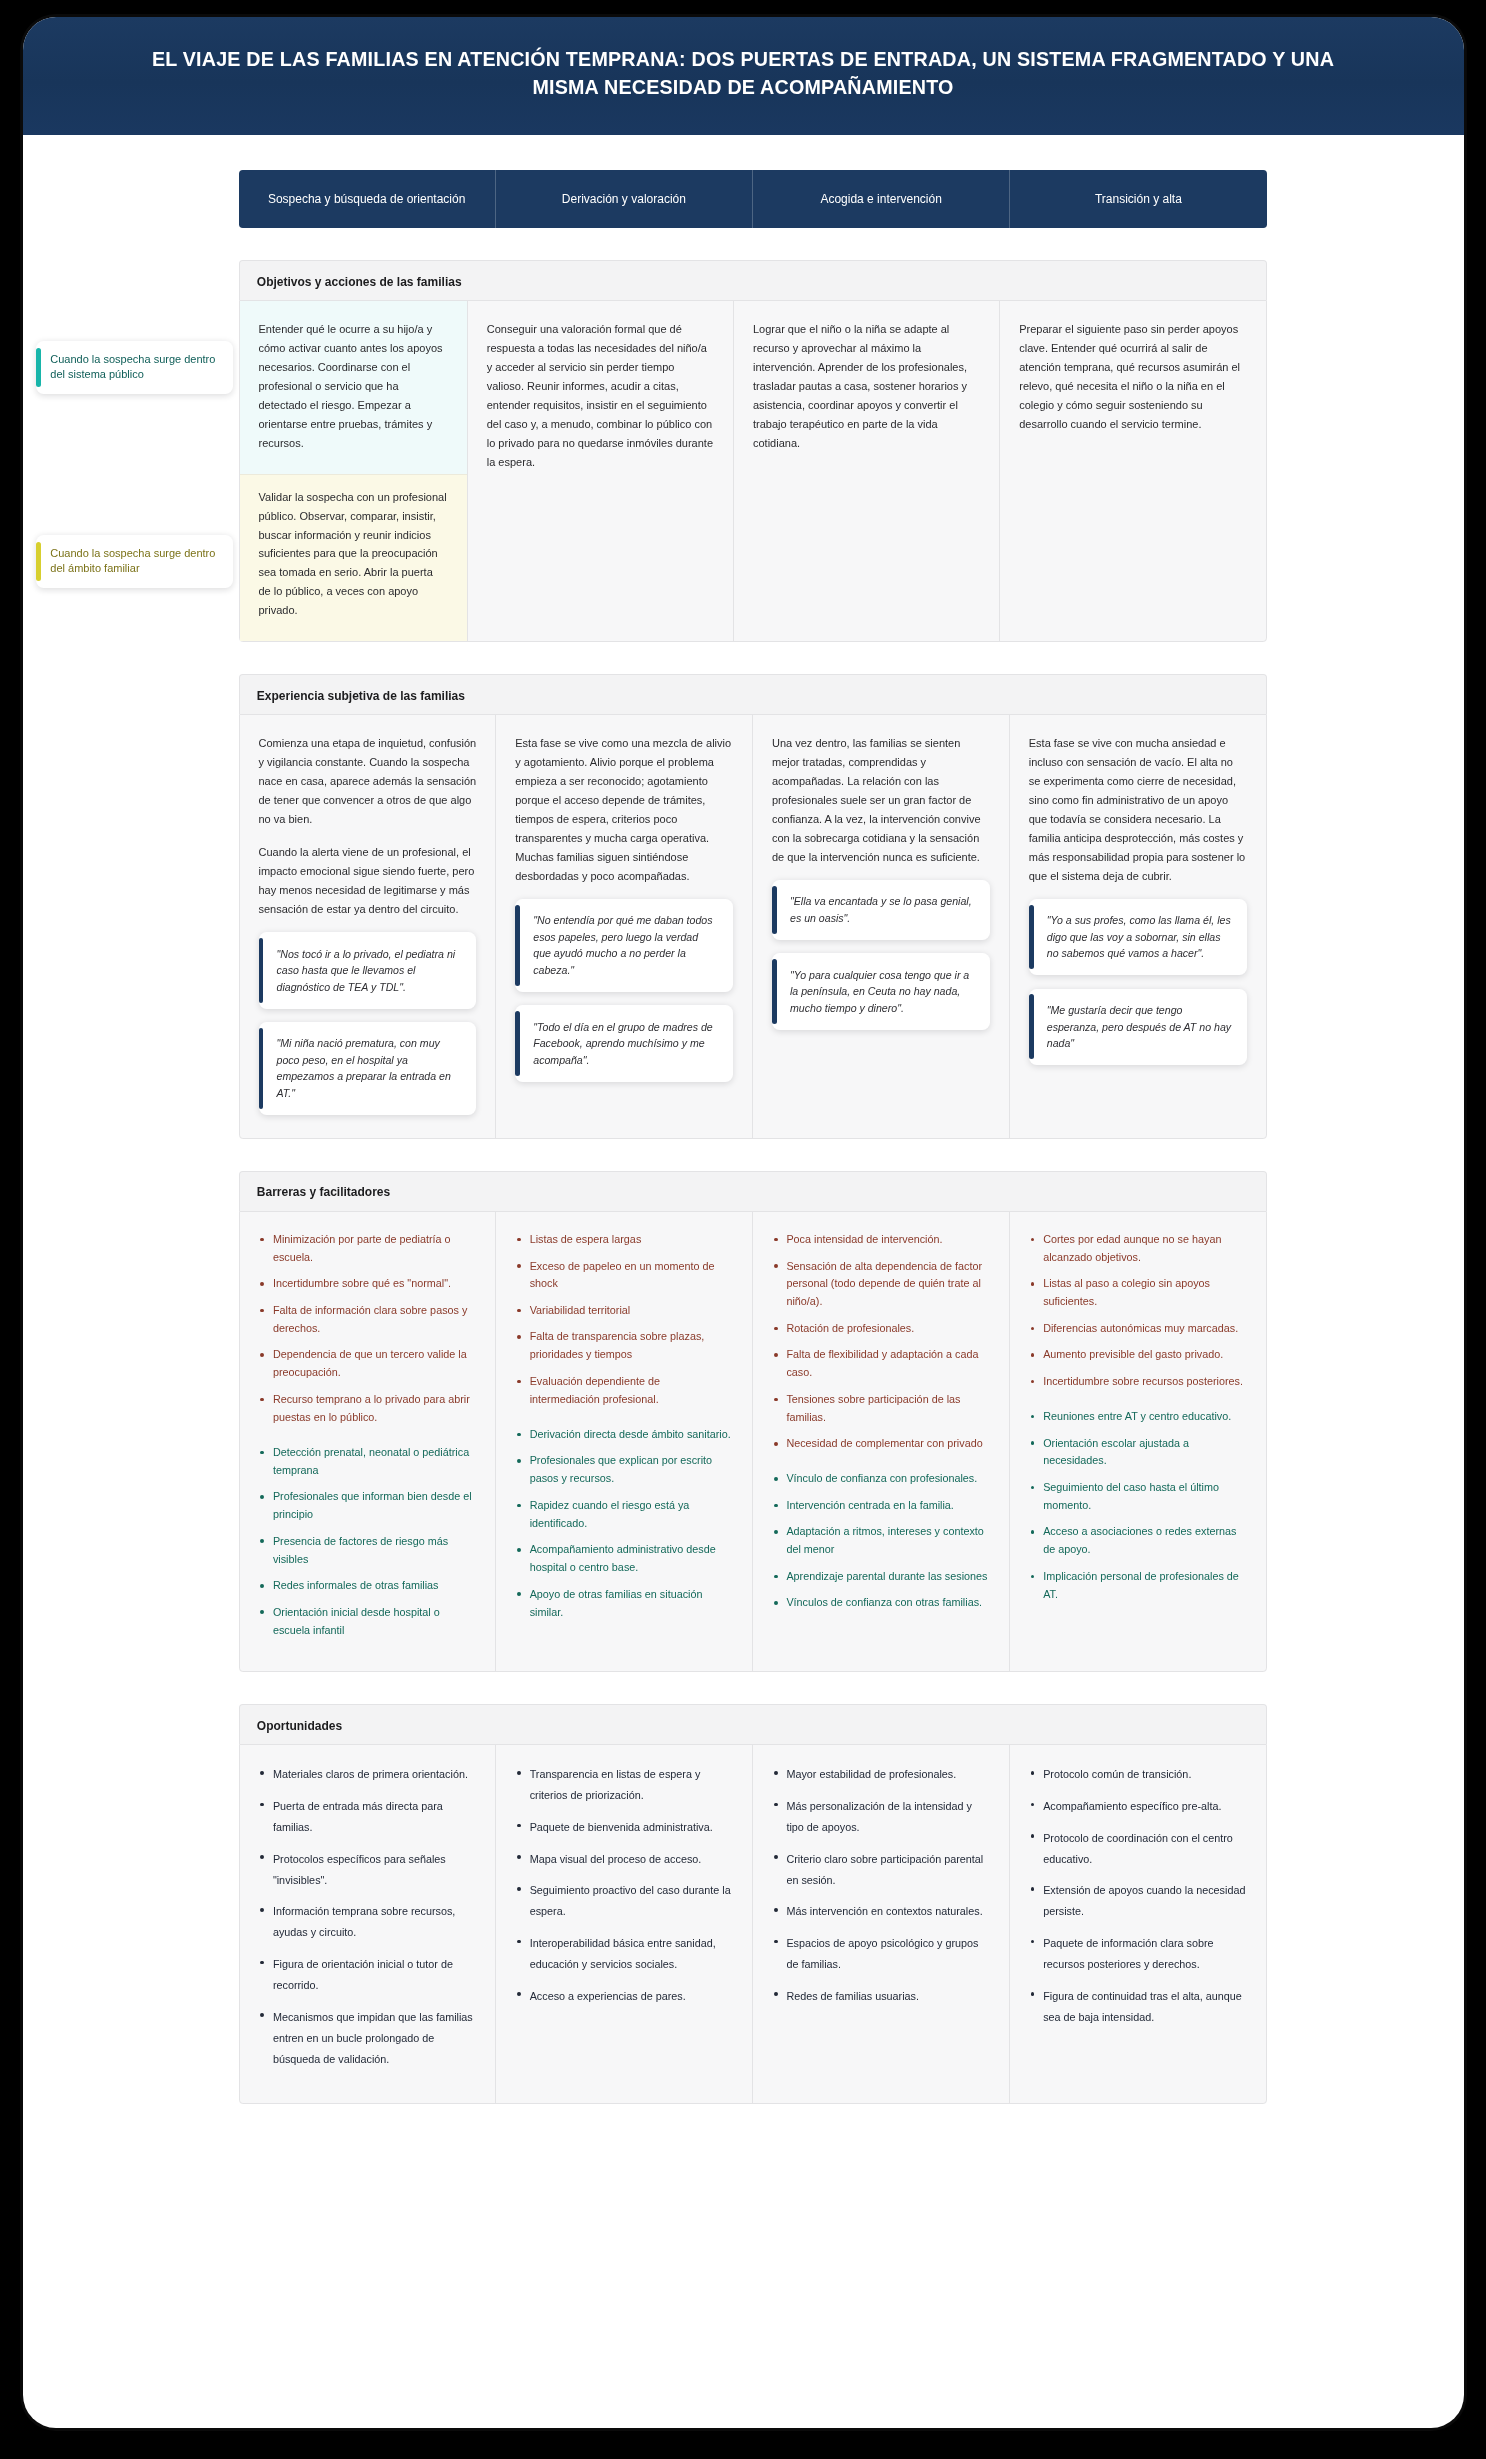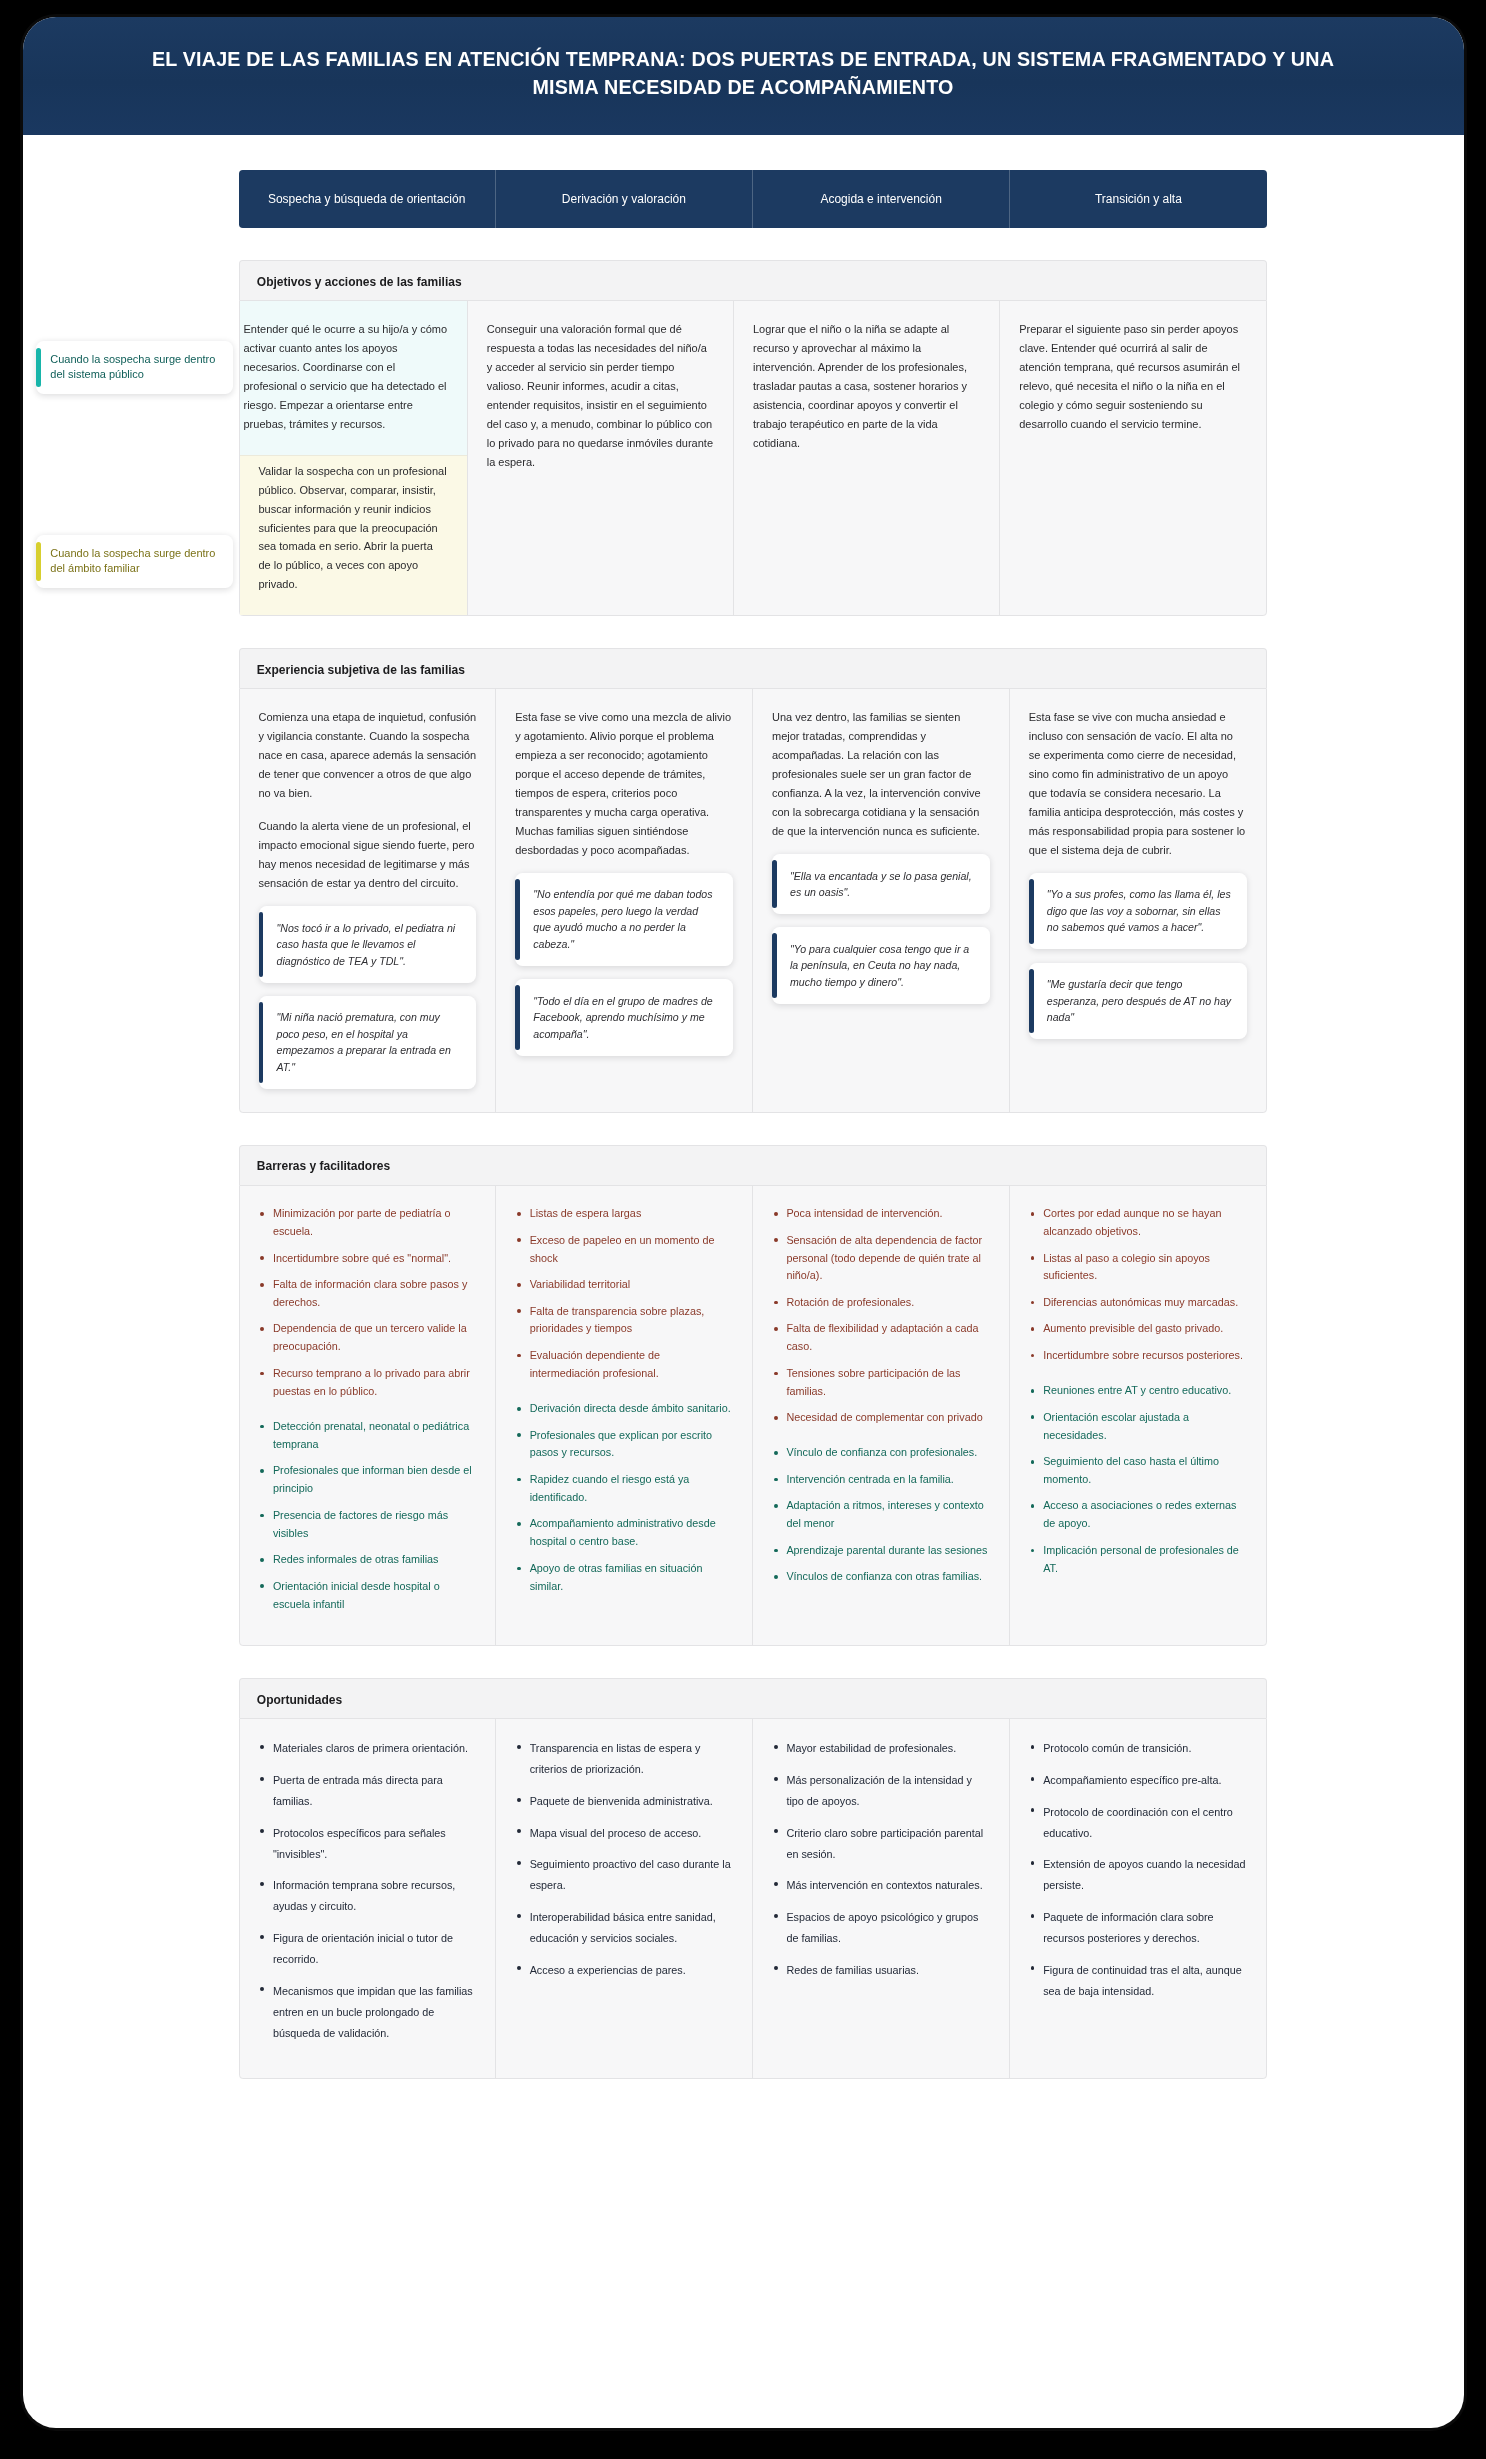--- a/index.html
+++ b/index.html
@@ -103,27 +103,27 @@
     font-size: 11px;
     line-height: 1.72;
     color: #2b2b2e;
   }
   .body-text + .body-text { margin-top: 14.4px; }
 
   
   .split-cell { padding: 0; display: flex; flex-direction: column; }
   .split-public {
     background: #effafa;
-    padding: 19px 19px 21px 4px;
+    padding: 19px 19px 21px 19px;
     flex: 0 0 auto;
     min-height: 142px;
   }
   .split-family {
     background: #fbf9e6;
-    padding: 6px 19px 21px 19px;
+    padding: 13px 19px 21px 19px;
     flex: 1 1 auto;
     border-top: 1px solid #eceadb;
   }
 
   
   .rail { position: relative; padding: 0 13.4px 0 0; }
   .chip {
     background: #ffffff;
     border-radius: 7.7px;
     box-shadow: 0 1.9px 6.7px rgba(20,20,30,0.14);

